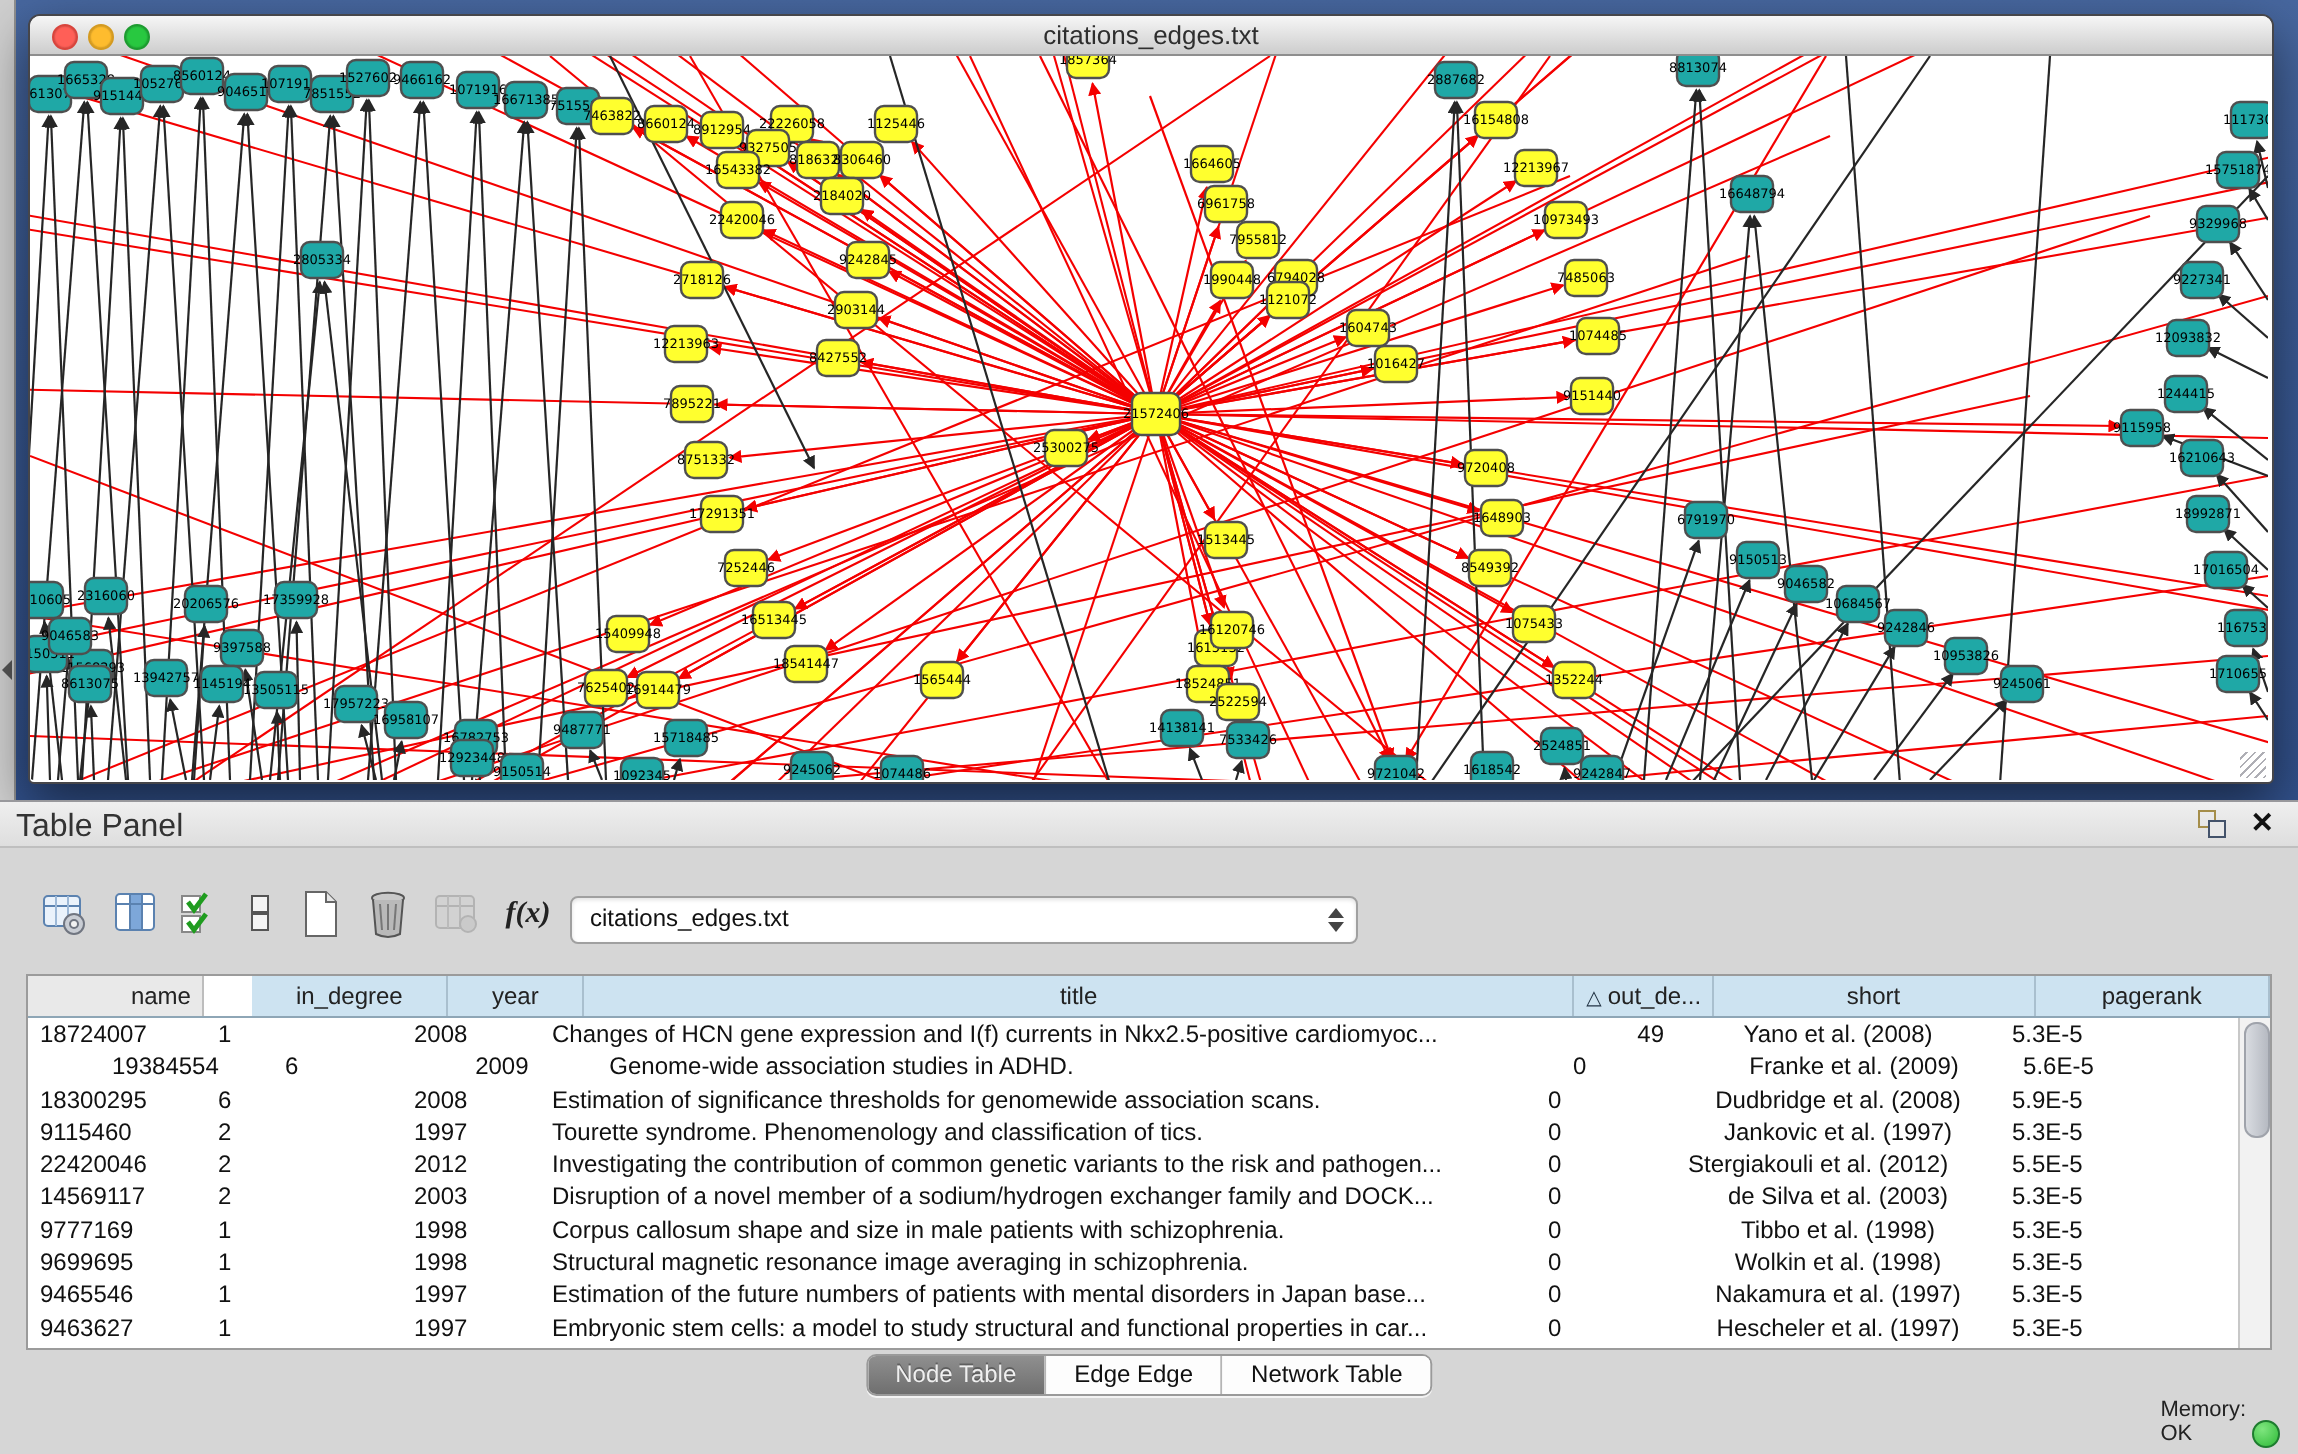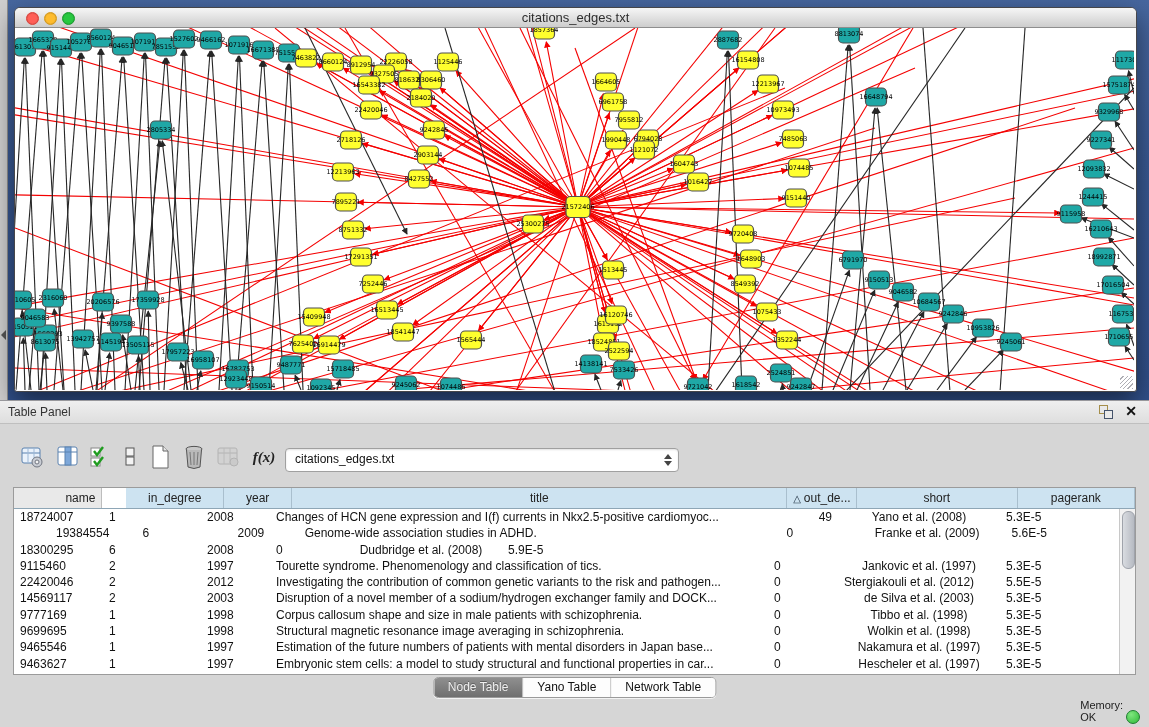--- a/index.html
+++ b/index.html
@@ -23,21 +23,21 @@
   .win-title{position:absolute;left:0;right:0;top:2px;text-align:center;font-size:13px;color:#2e2e2e;}
   .net-canvas{position:absolute;left:0;top:20px;width:1119px;height:362px;background:#fff;overflow:hidden;border-radius:0 0 2px 2px;}
   .grip{position:absolute;right:1px;bottom:1px;width:13px;height:13px;
     background:repeating-linear-gradient(135deg,transparent 0 2px,#9a9aa2 2px 3px);opacity:.8;}
   
   .bottom-section{position:absolute;left:0;top:400px;width:1149px;height:327px;background:#d6d6d6;border-top:1px solid #98989c;}
   .split-handle{position:absolute;left:566px;top:1px;width:12px;height:6px;
     background:repeating-linear-gradient(135deg,transparent 0 2px,#8a8a8a 2px 3px);}
   .panel-header{position:absolute;left:0;top:0;right:0;height:22px;
     background:linear-gradient(#efefef,#dedede);border-bottom:1px solid #bfbfbf;}
-  .panel-title{position:absolute;left:8px;top:4px;font-size:12px;color:#333;}
+  .panel-title{position:absolute;left:8px;top:4px;font-size:16px;color:#333;}
   .float-icon{position:absolute;right:36px;top:4px;width:14px;height:14px;}
   .float-icon .sq1{position:absolute;left:0;top:0;width:7px;height:7px;border:1.5px solid #a58e4a;background:transparent;}
   .float-icon .sq2{position:absolute;left:5px;top:5px;width:7px;height:7px;border:1.5px solid #44536b;background:#e9e9e9;}
   .close-icon{position:absolute;right:12px;top:2px;font-size:14px;font-weight:bold;color:#111;cursor:default;}
   .toolbar{position:absolute;left:14px;top:40px;height:36px;}
   .tbi{position:absolute;top:2px;width:28px;height:28px;display:flex;align-items:center;justify-content:center;}
   .fx{font-family:"Liberation Serif",serif;font-style:italic;font-weight:bold;font-size:15px;color:#222;}
   .combo{position:absolute;left:285px;top:47px;width:392px;height:22px;background:#fff;border:1px solid #a0a0a0;
     border-radius:4px;box-shadow:inset 0 1px 2px rgba(0,0,0,.12);}
   .combo-value{position:absolute;left:9px;top:3px;font-size:12px;color:#111;}
@@ -622,20 +622,21 @@
           <div class="td" style="width: 69px; text-align: left;">2009</div>
           <div class="td" style="width: 498px; text-align: left;">Genome-wide association studies in ADHD.</div>
           <div class="td" style="width: 70px; text-align: left;">0</div>
           <div class="td" style="width: 162px; text-align: center;">Franke et al. (2009)</div>
           <div class="td" style="width: 118px; text-align: left;">5.6E-5</div>
         </div>
         <div class="tr">
           <div class="td" style="width: 89px; text-align: left;">18300295</div>
           <div class="td" style="width: 98px; text-align: left;">6</div>
           <div class="td" style="width: 69px; text-align: left;">2008</div>
+          <div class="td" style="width: 498px; text-align: left;">Estimation of significance thresholds for genomewide association scans.</div>
           <div class="td" style="width: 70px; text-align: left;">0</div>
           <div class="td" style="width: 162px; text-align: center;">Dudbridge et al. (2008)</div>
           <div class="td" style="width: 118px; text-align: left;">5.9E-5</div>
         </div>
         <div class="tr">
           <div class="td" style="width: 89px; text-align: left;">9115460</div>
           <div class="td" style="width: 98px; text-align: left;">2</div>
           <div class="td" style="width: 69px; text-align: left;">1997</div>
           <div class="td" style="width: 498px; text-align: left;">Tourette syndrome. Phenomenology and classification of tics.</div>
           <div class="td" style="width: 70px; text-align: left;">0</div>
@@ -697,21 +698,21 @@
           <div class="td" style="width: 118px; text-align: left;">5.3E-5</div>
         </div>
       </div>
     <div class="vscroll">
         <div class="vthumb"></div>
       </div>
   </div>
 
   <div class="tabs" id="tabs">
       <div class="tab selected">Node Table</div>
-      <div class="tab">Yano Table</div>
+      <div class="tab">Edge Edge</div>
       <div class="tab">Network Table</div>
     </div>
 
   <div class="statusbar">
     <span class="mem-label">Memory: OK</span>
     <span class="mem-dot"></span>
   </div>
 </div>
 
 </body></html>

